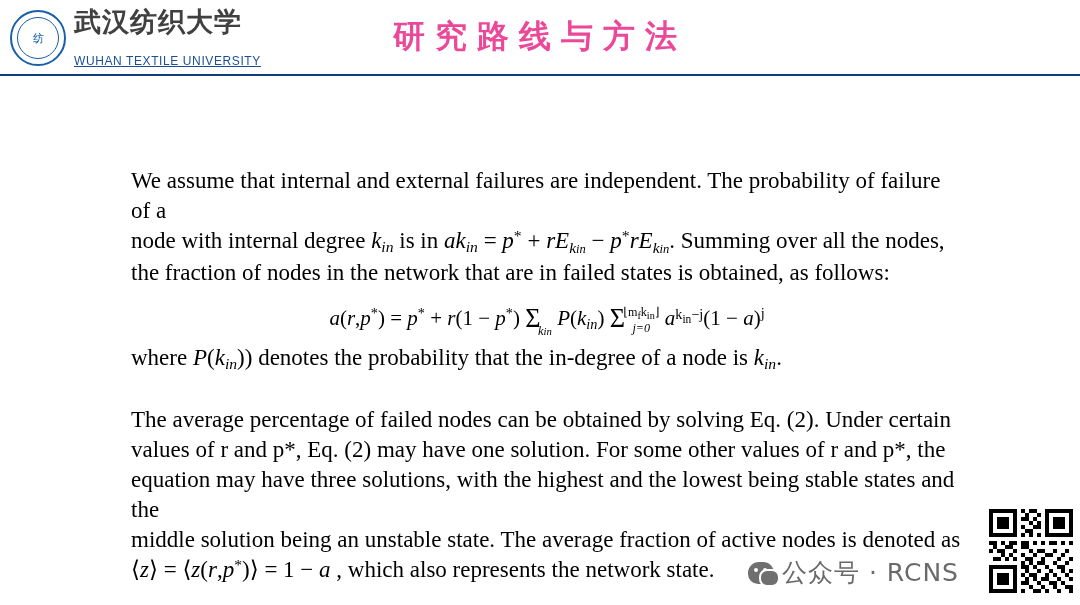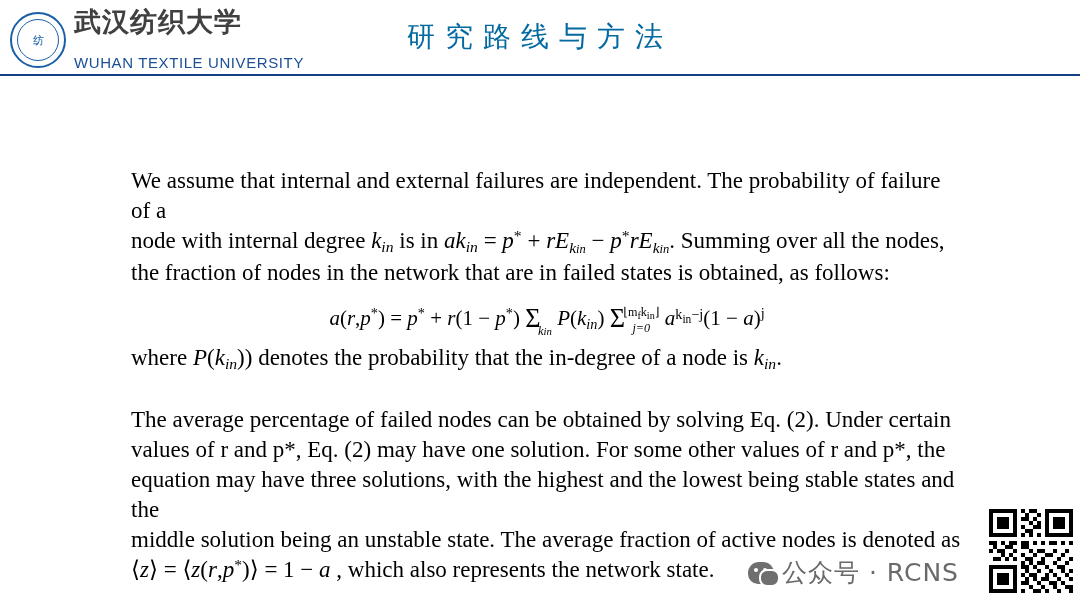--- a/index.html
+++ b/index.html
@@ -79,44 +79,45 @@
   }
   .logo-cn {
     font-size: 27px;
     color: #404040;
     font-family: "DejaVu Serif", serif;
     font-weight: bold;
     letter-spacing: 1px;
     line-height: 1.05;
   }
   .logo-en {
-    font-size: 15px;
+    font-size: 12px;
     color: #1a4f96;
     font-family: "Liberation Sans", sans-serif;
     letter-spacing: 0.6px;
     margin-top: 18px;
+    text-decoration: underline;
   }
 
   .header-title {
     position: absolute;
     left: 0;
     top: 0;
     width: 1080px;
     height: 74px;
     display: flex;
     align-items: center;
     justify-content: center;
     pointer-events: none;
   }
   .header-title span {
     font-family: "DejaVu Serif", serif;
-    font-size: 28px;
-    color: #0369a1;
+    font-size: 32px;
+    color: #ec4899;
     letter-spacing: 10px;
-    font-weight: normal;
+    font-weight: bold;
   }
 
   .header-right {
     position: absolute;
     right: 8px;
     top: 14px;
     text-align: center;
     color: #9c0a14;
   }
   .hr-cn {

